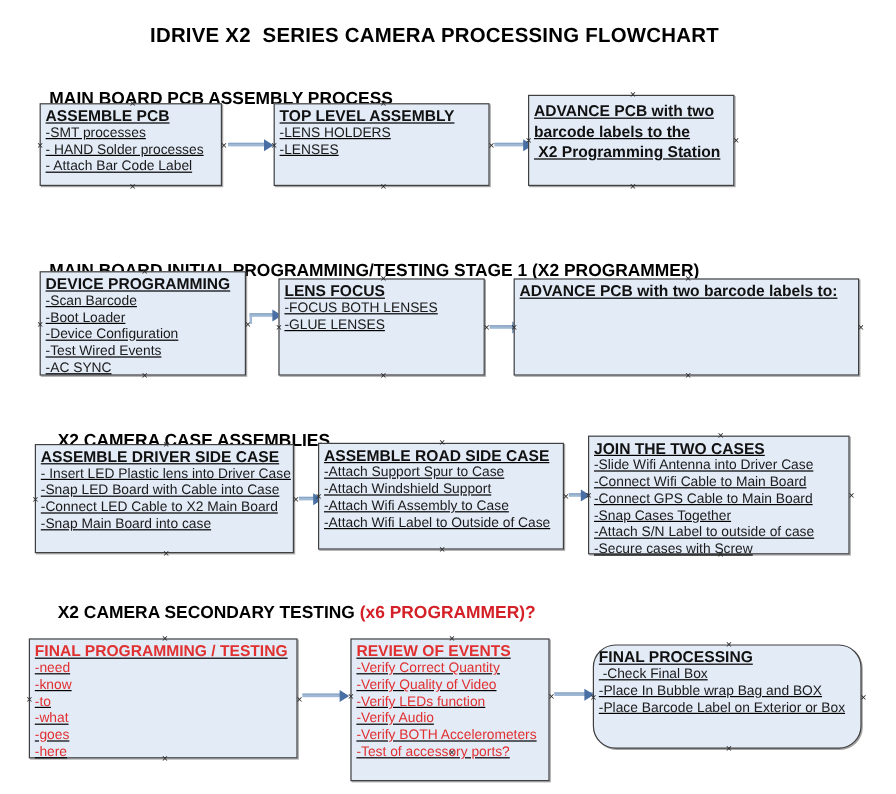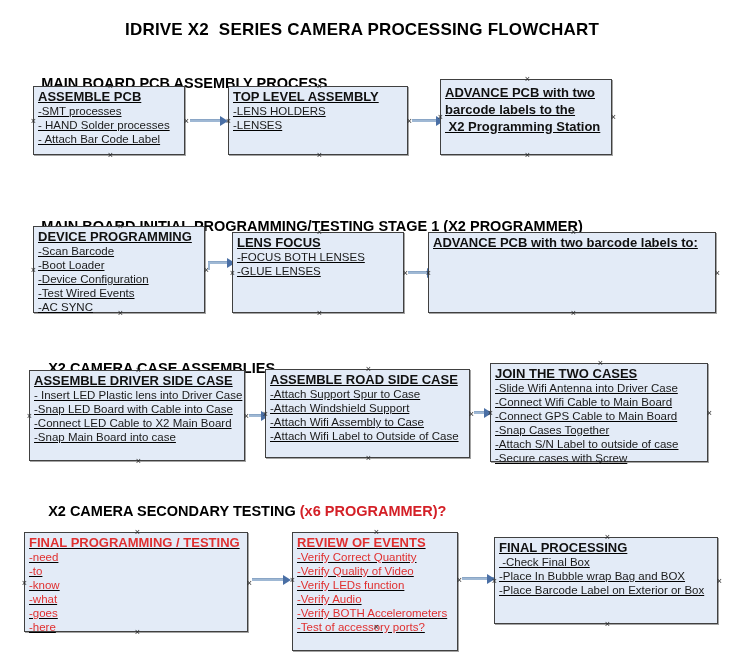--- a/index.html
+++ b/index.html
@@ -270,22 +270,22 @@
   </div>
 
   <div class="section-title" style="left:32px; top:487px;">
     <span>X2 CAMERA SECONDARY TESTING </span><span class="accent">(x6 PROGRAMMER)?</span>
   </div>
 
   <div class="node red" style="left:24px; top:532px; width:224px; height:100px;">
     <div class="node-inner">
       <div class="node-title">FINAL PROGRAMMING / TESTING</div>
       <div class="node-line">-need</div>
+      <div class="node-line">-know</div>
       <div class="node-line">-to</div>
-      <div class="node-line">-know</div>
       <div class="node-line">-what</div>
       <div class="node-line">-goes</div>
       <div class="node-line">-here</div>
     </div>
     <span class="handle" style="left:-4px; top:47px;"></span>
     <span class="handle" style="left:109px; top:-4px;"></span>
     <span class="handle" style="left:109px; top:96px;"></span>
     <span class="handle" style="left:221px; top:47px;"></span>
   </div>
 
@@ -304,21 +304,21 @@
     </div>
     <span class="handle" style="left:-4px; top:44px;"></span>
     <span class="handle" style="left:80px; top:-4px;"></span>
     <span class="handle" style="left:80px; top:91px;"></span>
     <span class="handle" style="left:163px; top:44px;"></span>
   </div>
 
   <div class="conn" style="left:462px; top:577px; width:32px;"></div>
   <div class="conn-arrow" style="left:487px; top:574px;"></div>
 
-  <div class="node" style="left:494px; top:537px; width:224px; height:87px;">
+  <div class="node" style="left:494px; top:537px; width:224px; height:87px;border-radius:19px;">
     <div class="node-inner">
       <div class="node-title">FINAL PROCESSING</div>
       <div class="node-line"> -Check Final Box</div>
       <div class="node-line">-Place In Bubble wrap Bag and BOX</div>
       <div class="node-line">-Place Barcode Label on Exterior or Box</div>
     </div>
     <span class="handle" style="left:-4px; top:40px;"></span>
     <span class="handle" style="left:109px; top:-4px;"></span>
     <span class="handle" style="left:109px; top:83px;"></span>
     <span class="handle" style="left:221px; top:40px;"></span>

